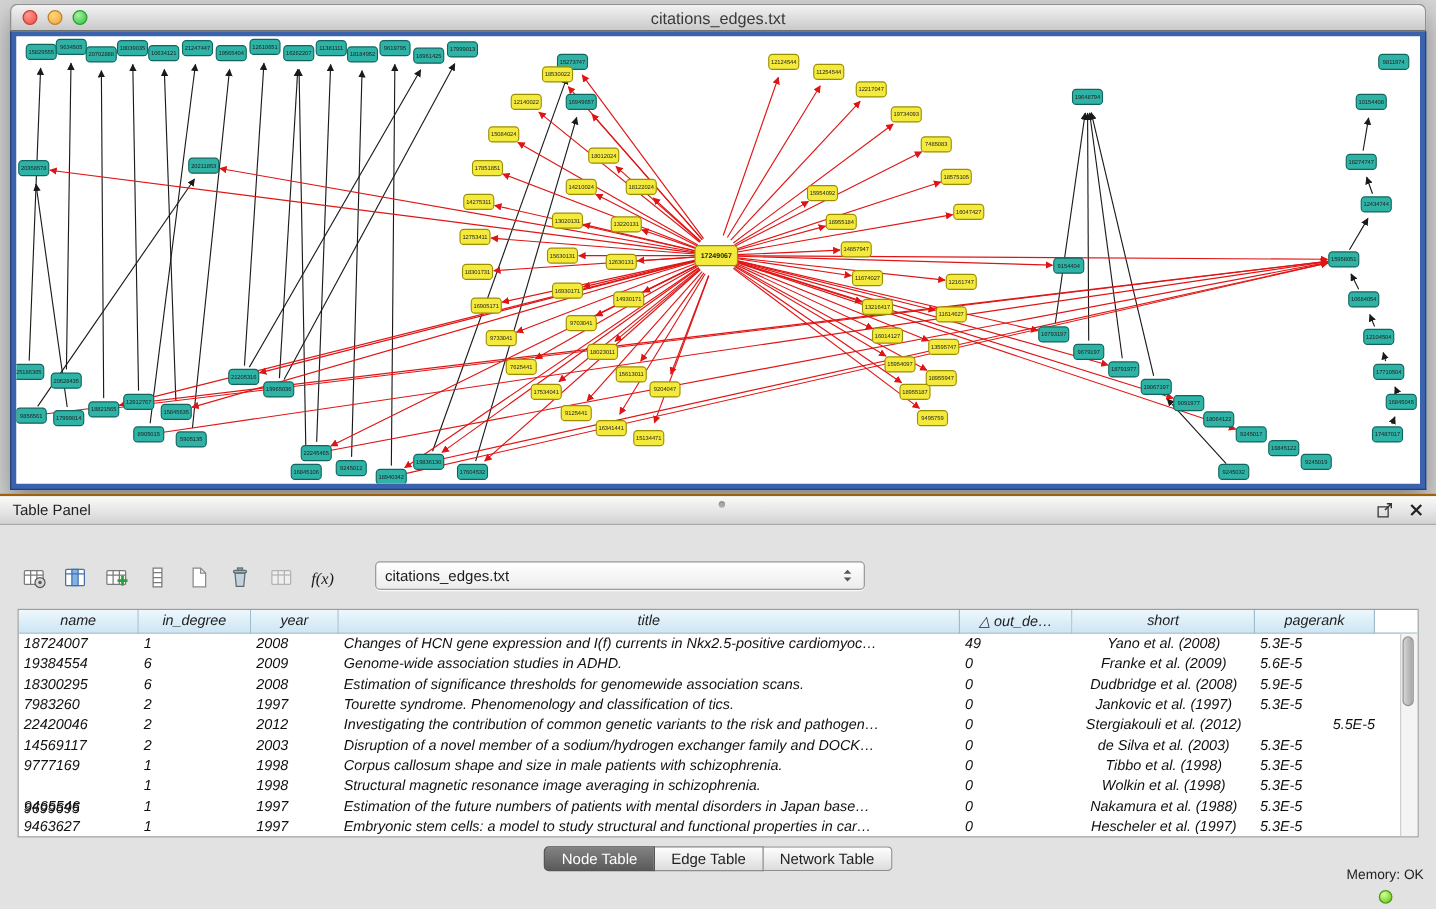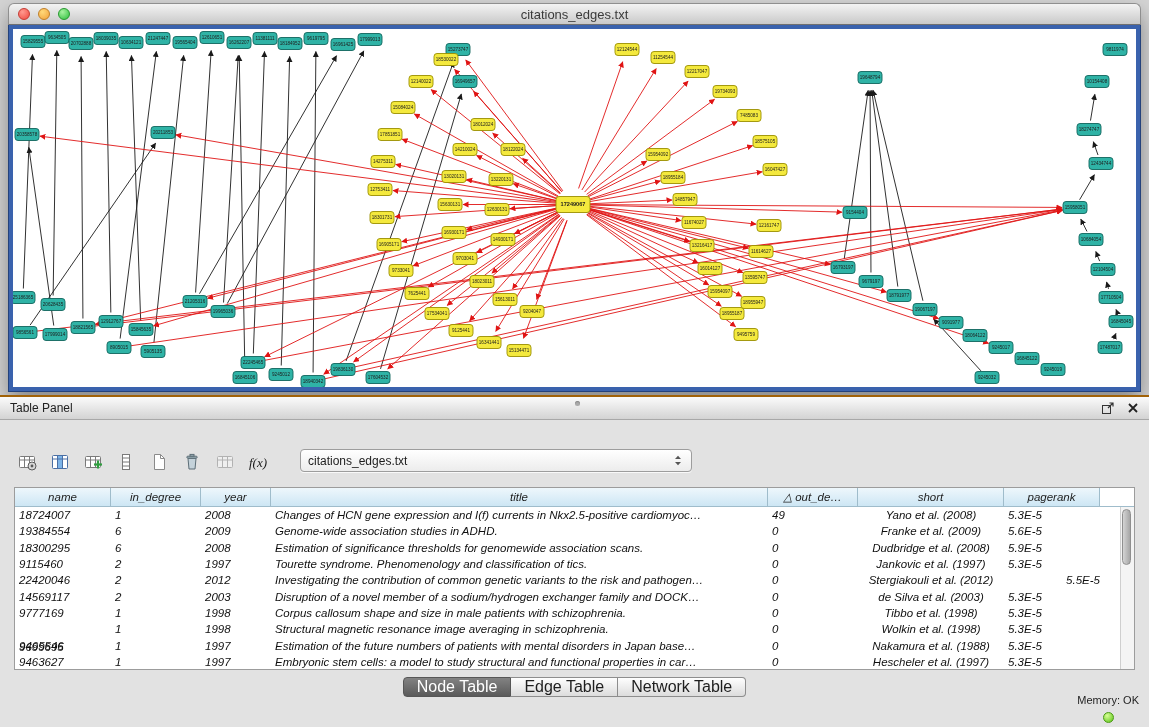--- a/index.html
+++ b/index.html
@@ -50,21 +50,21 @@
   .th.filler{background:#fff;border-right:none;flex:1;}
   .tr{display:flex;height:16.3px;align-items:center;}
   .td{box-sizing:border-box;padding-left:4px;font-size:11.5px;color:#101010;
     white-space:nowrap;overflow:hidden;flex-shrink:0;}
   .td.center{text-align:center;padding-left:0;}
   .vscroll{position:absolute;right:0;top:19px;bottom:0;width:13px;background:#f4f4f4;border-left:1px solid #cfcfcf;}
   .vthumb{position:absolute;left:1px;top:2px;width:9px;height:56px;border-radius:5px;
     background:linear-gradient(90deg,#d4d4d4,#a6a6a6);border:1px solid #8f8f8f;box-sizing:border-box;}
 
   .tabs{position:absolute;left:0;top:280px;width:100%;display:flex;justify-content:center;}
-  .tab{height:20px;box-sizing:border-box;padding:0 13px;font-size:16px;display:flex;align-items:center;
+  .tab{height:20px;box-sizing:border-box;padding:0 13px;font-size:12px;display:flex;align-items:center;
     border:1px solid #8d8d8d;border-left:none;background:linear-gradient(#fefefe,#dcdcdc);color:#1e1e1e;cursor:default;}
   .tab:first-child{border-left:1px solid #8d8d8d;border-radius:4px 0 0 4px;}
   .tab:last-child{border-radius:0 4px 4px 0;}
   .tab.active{background:linear-gradient(#828282,#5a5a5a);color:#fff;border-color:#565656;}
 
   .statusbar{position:absolute;right:10px;bottom:4px;display:flex;align-items:center;gap:6px;
     font-size:11px;color:#1f1f1f;flex-direction:column;}
   .mem-dot{width:11px;height:11px;border-radius:50%;box-sizing:border-box;
     background:radial-gradient(circle at 35% 30%,#d9ff96,#57c214);border:1px solid #4a9a12;}
 </style>
@@ -748,21 +748,21 @@
           <div class="tr">
             <div class="td" style="width: 96px;">18300295</div>
             <div class="td" style="width: 90px;">6</div>
             <div class="td" style="width: 70px;">2008</div>
             <div class="td" style="width: 497px;">Estimation of significance thresholds for genomewide association scans.</div>
             <div class="td" style="width: 90px;">0</div>
             <div class="td center" style="width: 146px;">Dudbridge et al. (2008)</div>
             <div class="td" style="width: 96px;">5.9E-5</div>
           </div>
           <div class="tr">
-            <div class="td" style="width: 96px;">9115460</div>
+            <div class="td" style="width: 96px;">7983260</div>
             <div class="td" style="width: 90px;">2</div>
             <div class="td" style="width: 70px;">1997</div>
             <div class="td" style="width: 497px;">Tourette syndrome. Phenomenology and classification of tics.</div>
             <div class="td" style="width: 90px;">0</div>
             <div class="td center" style="width: 146px;">Jankovic et al. (1997)</div>
             <div class="td" style="width: 96px;">5.3E-5</div>
           </div>
           <div class="tr">
             <div class="td" style="width: 96px;">22420046</div>
             <div class="td" style="width: 90px;">2</div>

